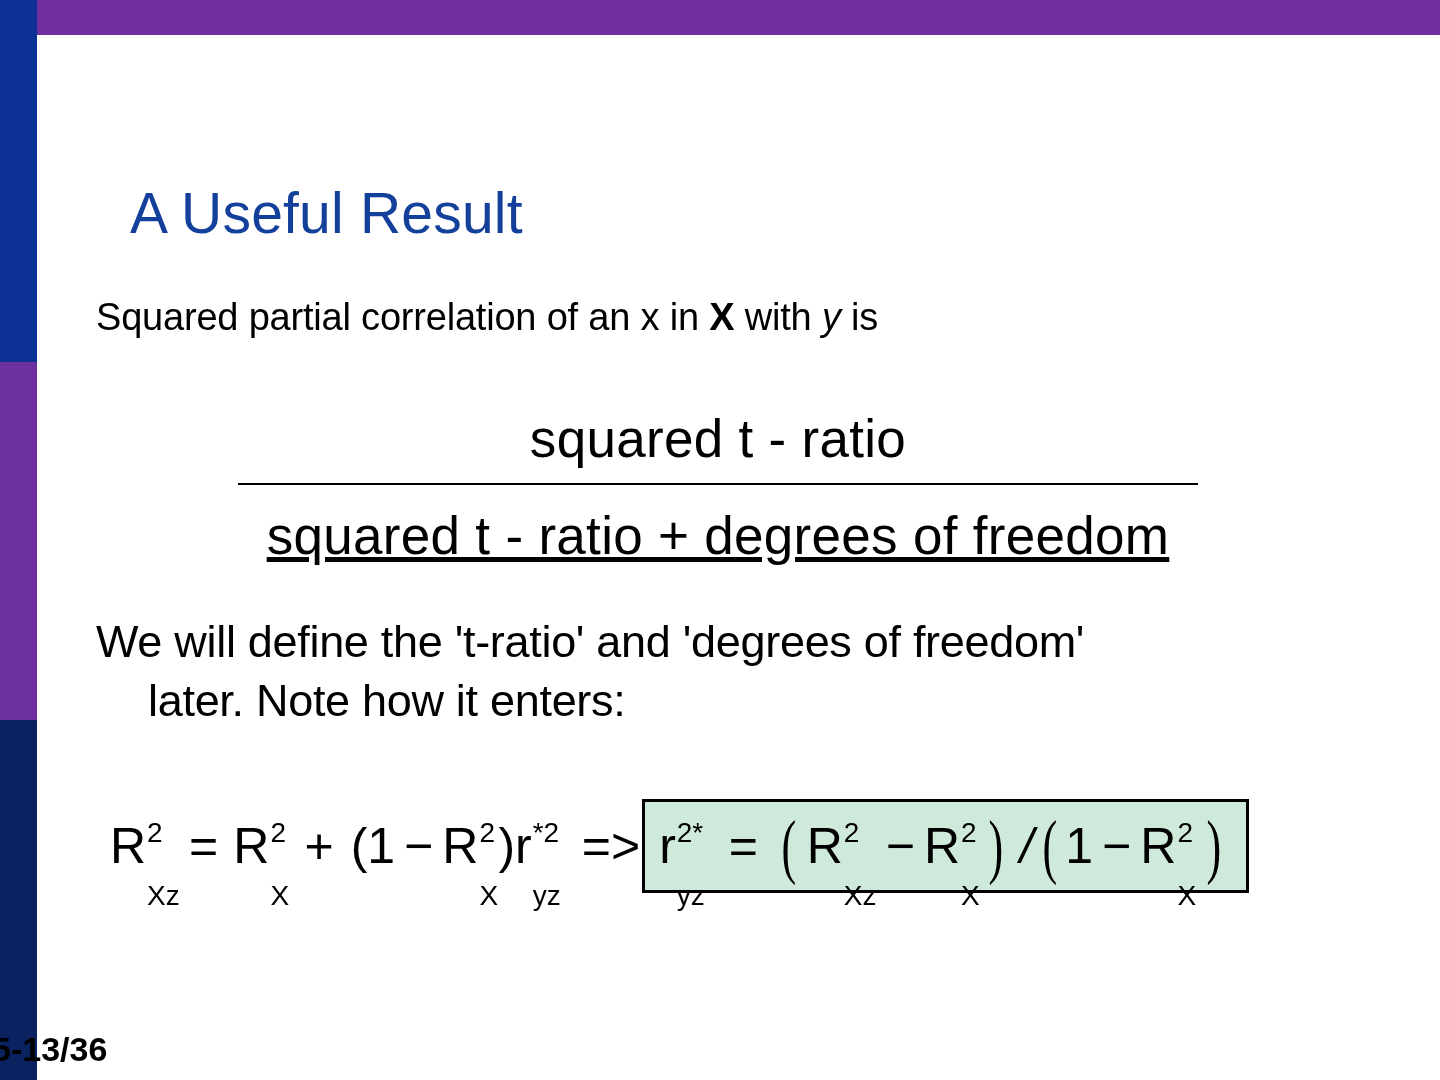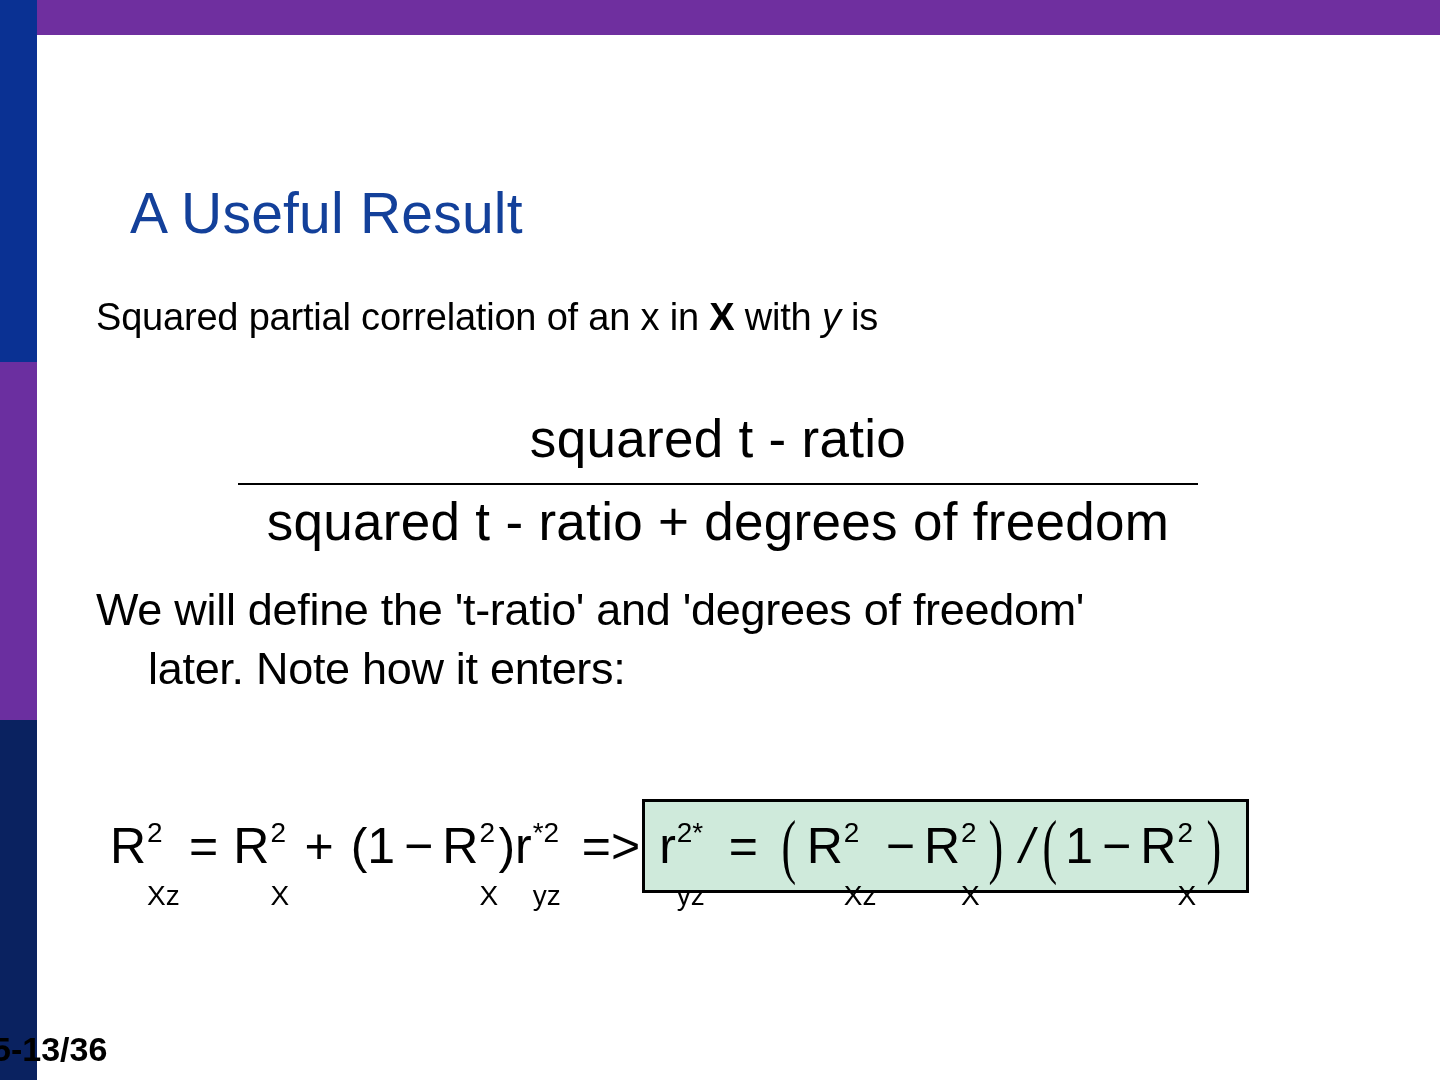--- a/index.html
+++ b/index.html
@@ -60,21 +60,21 @@
     color: #000000;
     white-space: nowrap;
     letter-spacing: -0.2px;
   }
   .lead b { font-weight: bold; }
   .lead i { font-style: italic; }
 
   .para {
     position: absolute;
     left: 96px;
-    top: 580px;
+    top: 612px;
     width: 1300px;
     font-size: 45px;
     line-height: 1.32;
     color: #000000;
     letter-spacing: -0.3px;
   }
   .para .indent { padding-left: 52px; display: block; }
 
   
   .fraction {
@@ -92,21 +92,21 @@
     font-family: "Liberation Sans", sans-serif;
     letter-spacing: 0.3px;
     white-space: nowrap;
   }
   .fraction .num { padding-bottom: 14px; }
   .fraction .bar {
     height: 2px;
     background: #000000;
     width: 100%;
   }
-  .fraction .den { padding-top: 6px; }
+  .fraction .den { padding-top: 20px; text-decoration: underline; }
 
   
   .eqrow {
     position: absolute;
     left: 110px;
     top: 790px;
     height: 112px;
     display: flex;
     align-items: center;
     font-size: 50px;

